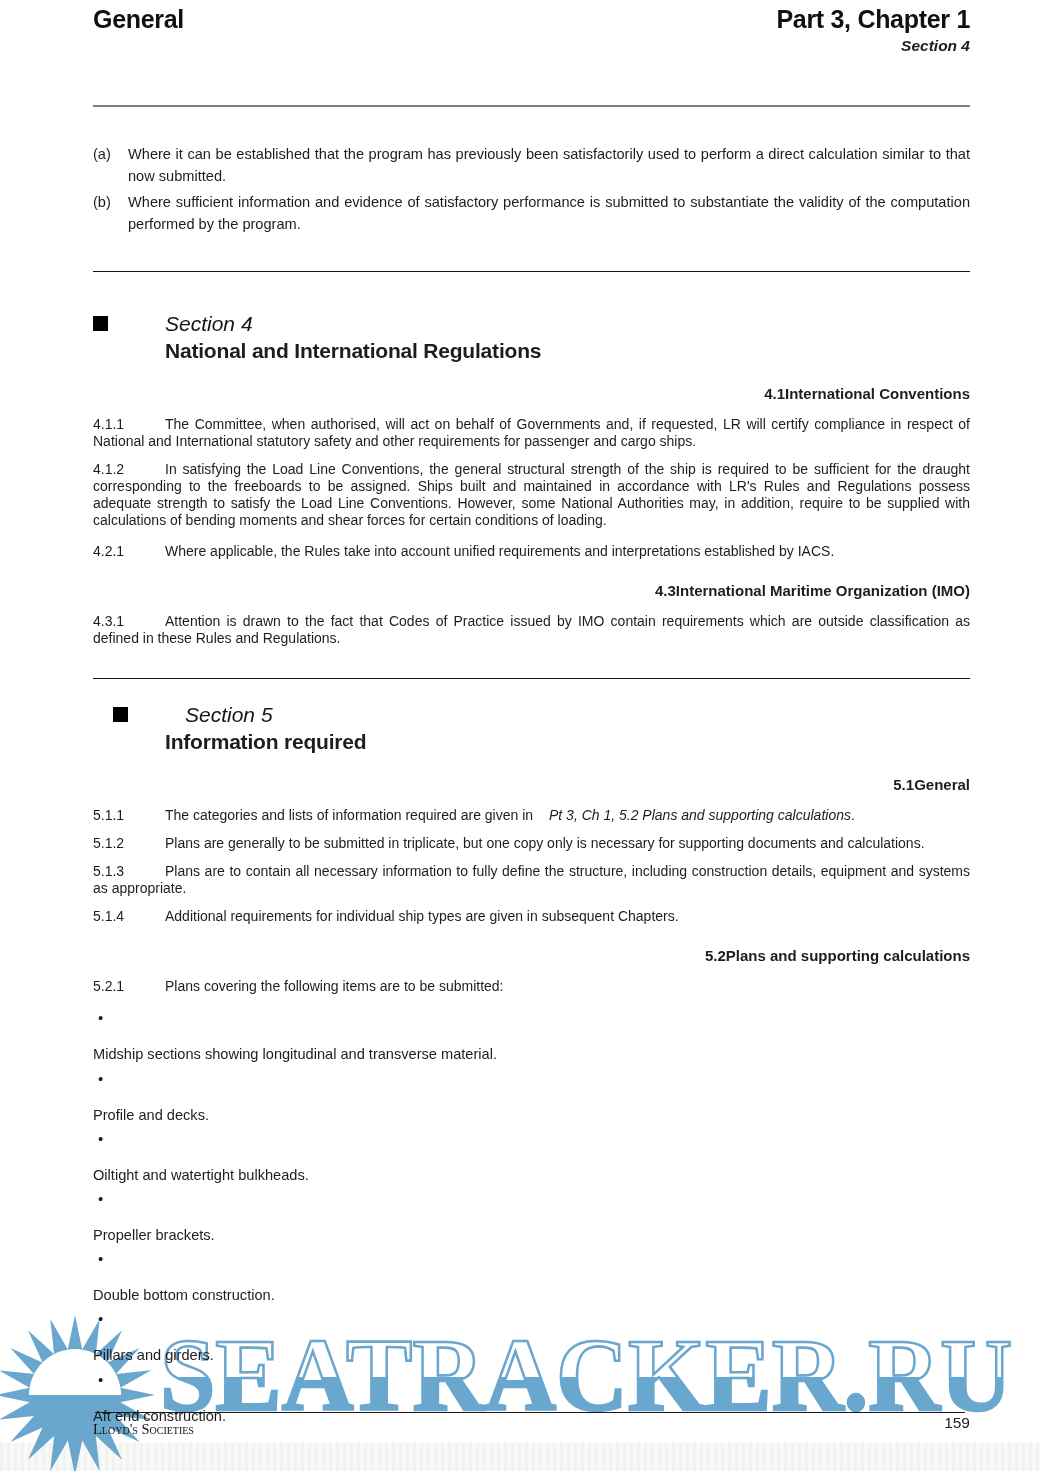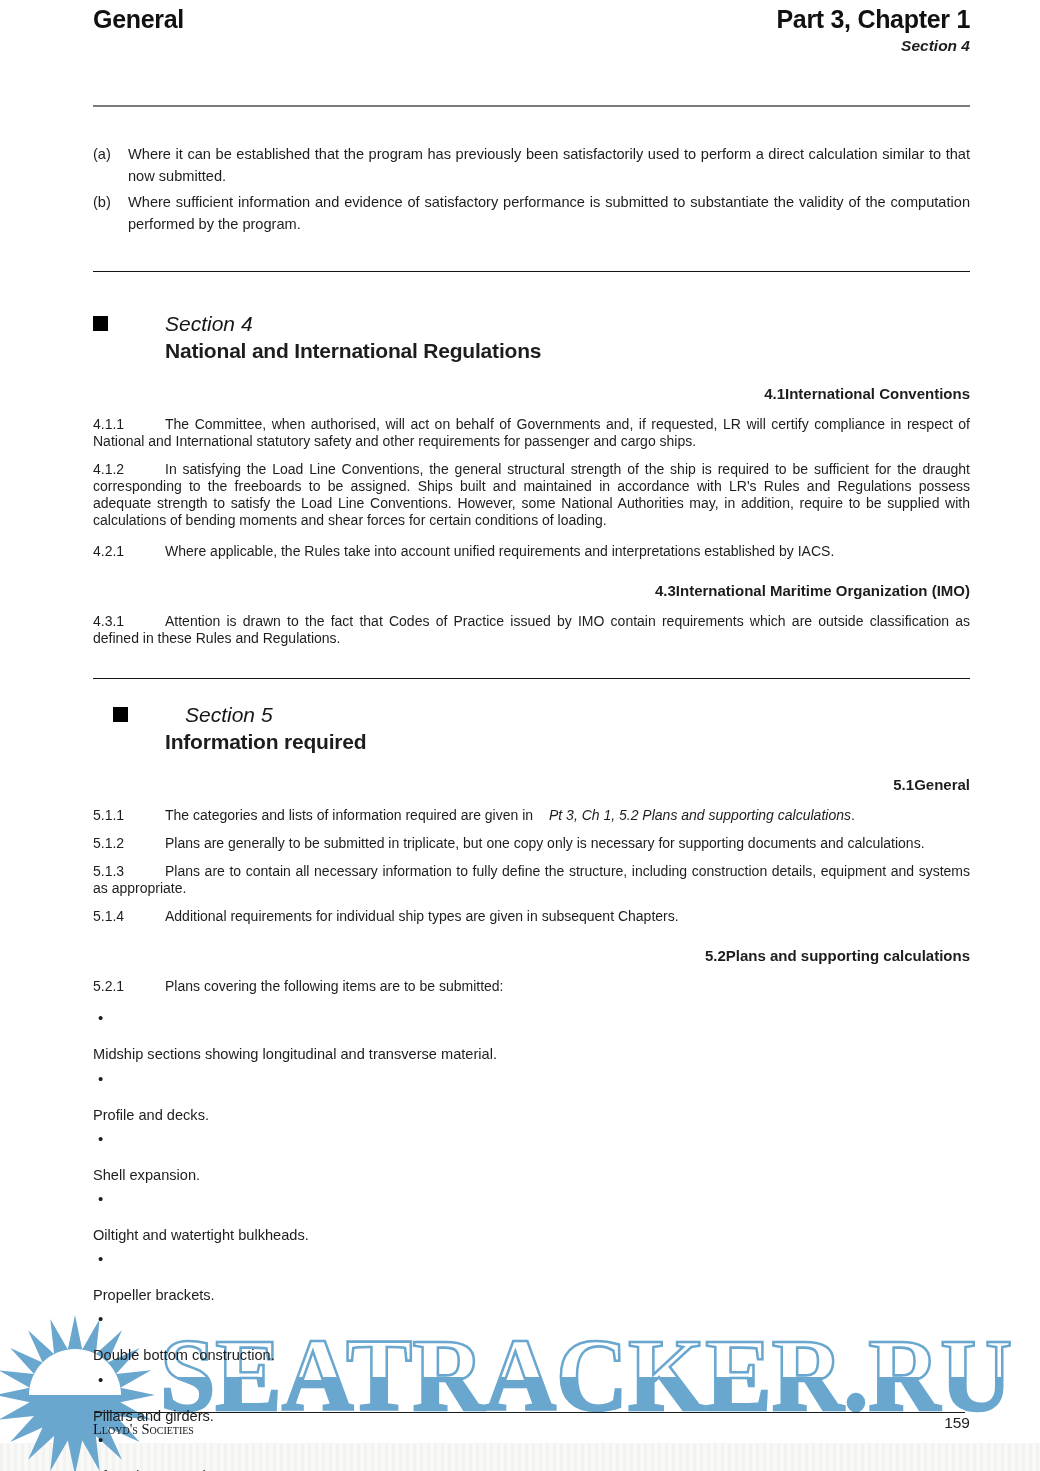--- a/index.html
+++ b/index.html
@@ -155,24 +155,20 @@
       <div class="bullet">
           <span class="bullet-dot"></span>
           <span>Midship sections showing longitudinal and transverse material.</span>
         </div>
       <div class="bullet">
           <span class="bullet-dot"></span>
           <span>Profile and decks.</span>
         </div>
       <div class="bullet">
           <span class="bullet-dot"></span>
-          <span>Shell expansion.</span>
-        </div>
-      <div class="bullet">
-          <span class="bullet-dot"></span>
           <span>Oiltight and watertight bulkheads.</span>
         </div>
       <div class="bullet">
           <span class="bullet-dot"></span>
           <span>Propeller brackets.</span>
         </div>
       <div class="bullet">
           <span class="bullet-dot"></span>
           <span>Double bottom construction.</span>
         </div>

